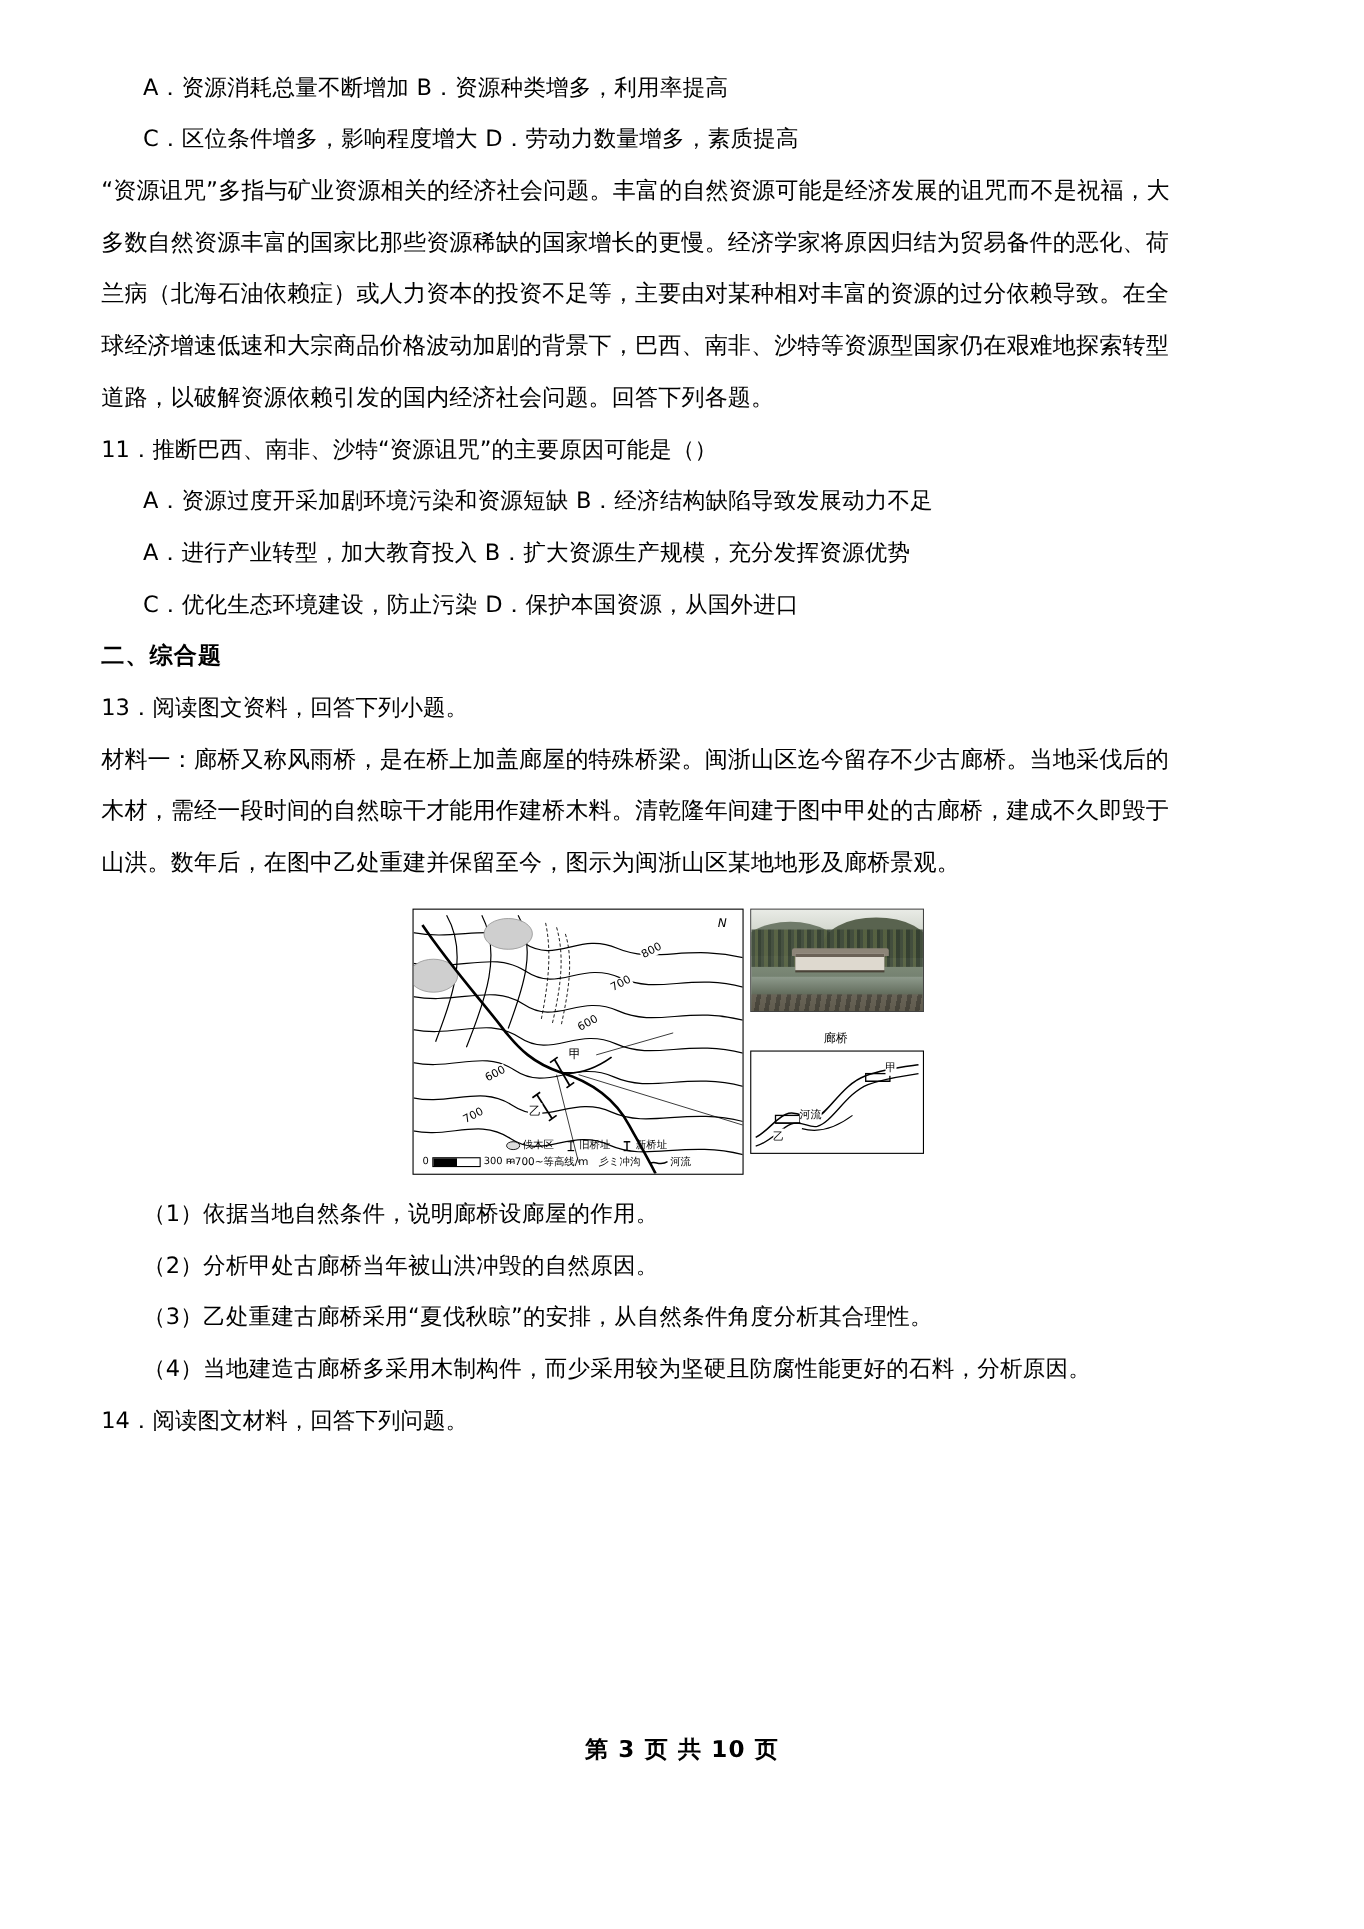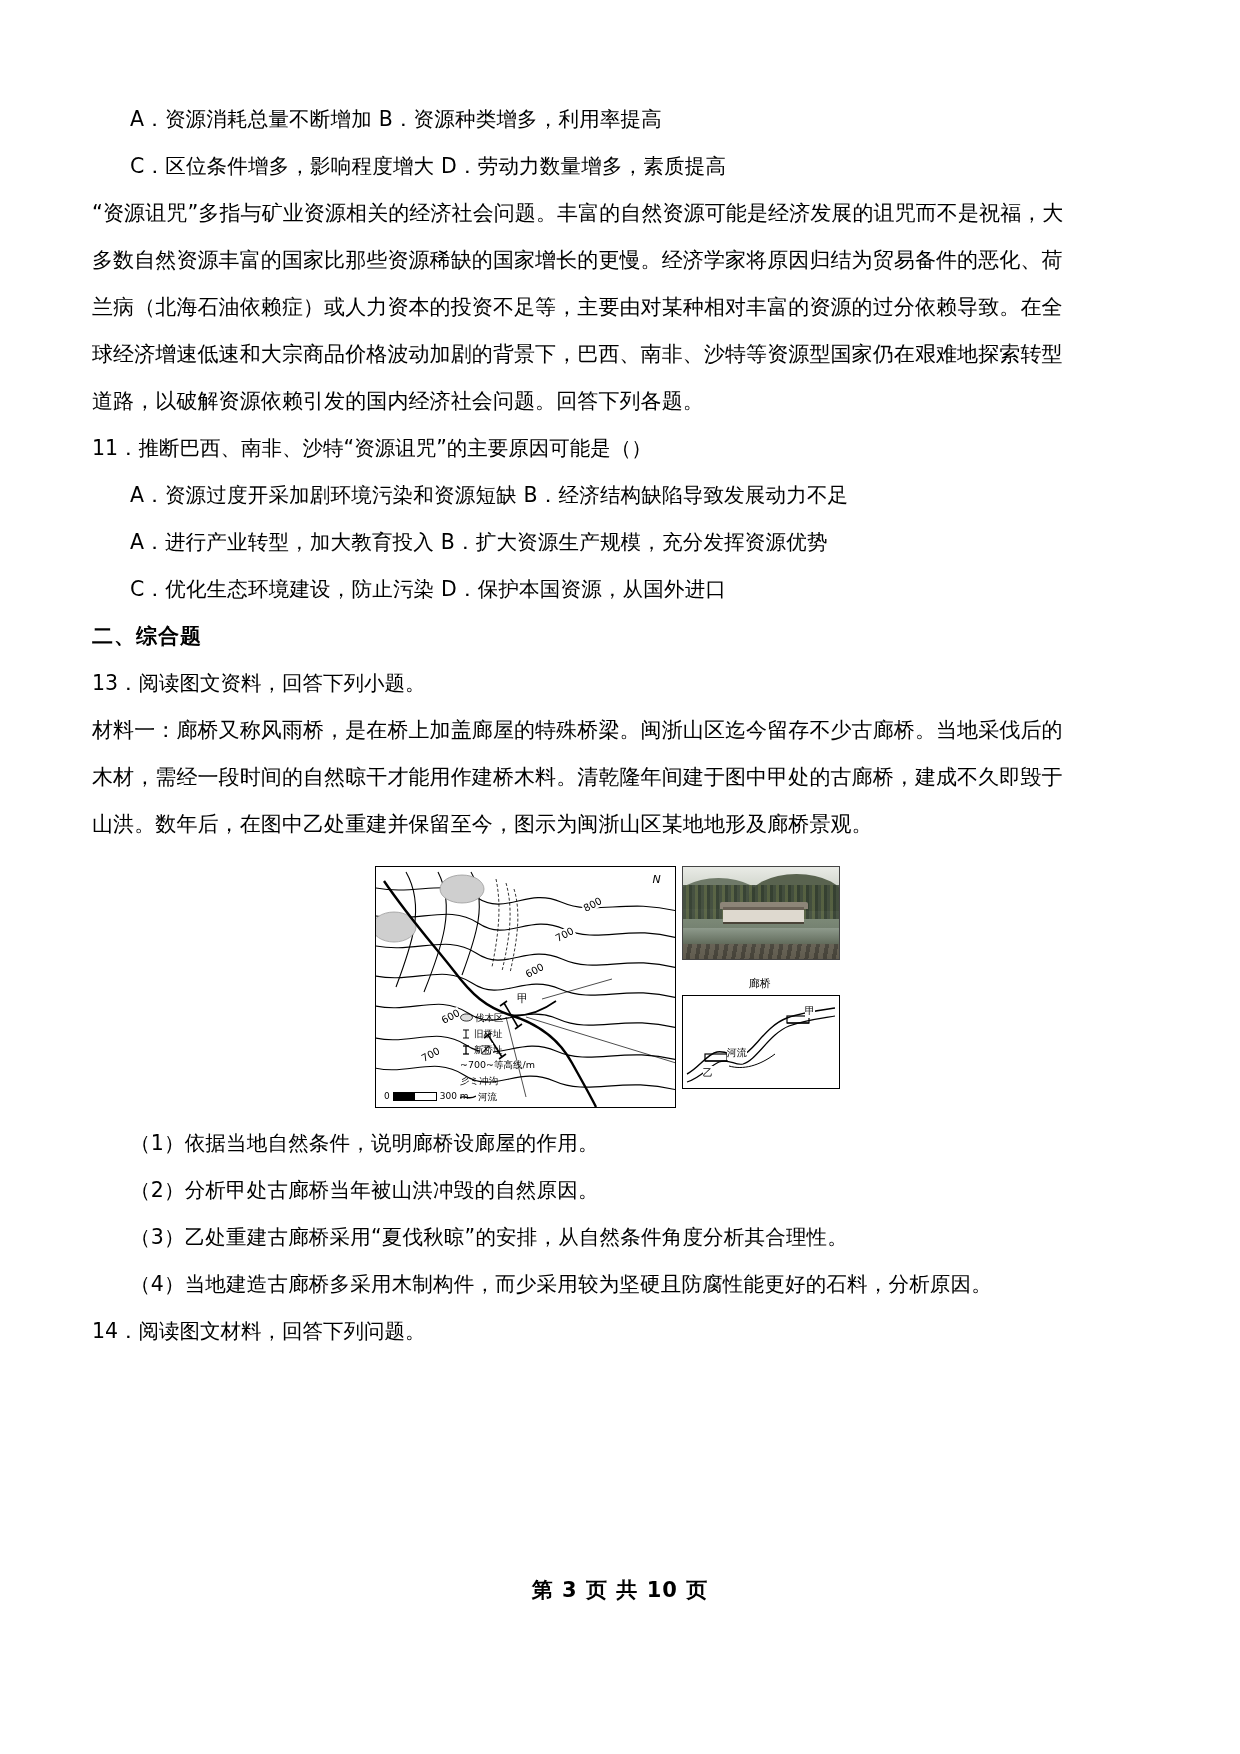--- a/index.html
+++ b/index.html
@@ -9,21 +9,21 @@
     font-family:"DejaVu Sans", sans-serif;
     color:#000000;
     position:relative;
     overflow:hidden;
   }
   .page {
     position:absolute;
     left:0; top:0;
     width:1240px; height:1754px;
     box-sizing:border-box;
-    padding:96px 92px 0 92px;
+    padding:56px 92px 0 92px;
   }
   .line {
     font-size:20.5px;
     line-height:47px;
     letter-spacing:0.2px;
     white-space:nowrap;
   }
   .para {
     font-size:21px;
     line-height:47px;
@@ -130,23 +130,23 @@
   }
   .legend {
     position:absolute;
     left:84px; bottom:4px;
     width:212px;
     font-size:9.5px;
     line-height:13px;
   }
   .legend-row {
     display:flex;
+    align-items:center;
     gap:3px;
     white-space:nowrap;
-    flex-direction:column;
   }
   .legend-row + .legend-row { margin-top:2px; }
   .legend-item {
     display:inline-flex;
     align-items:center;
     gap:2px;
     margin-right:6px;
   }
   .lg-txt { font-size:9.5px; }
   .scalebar {

